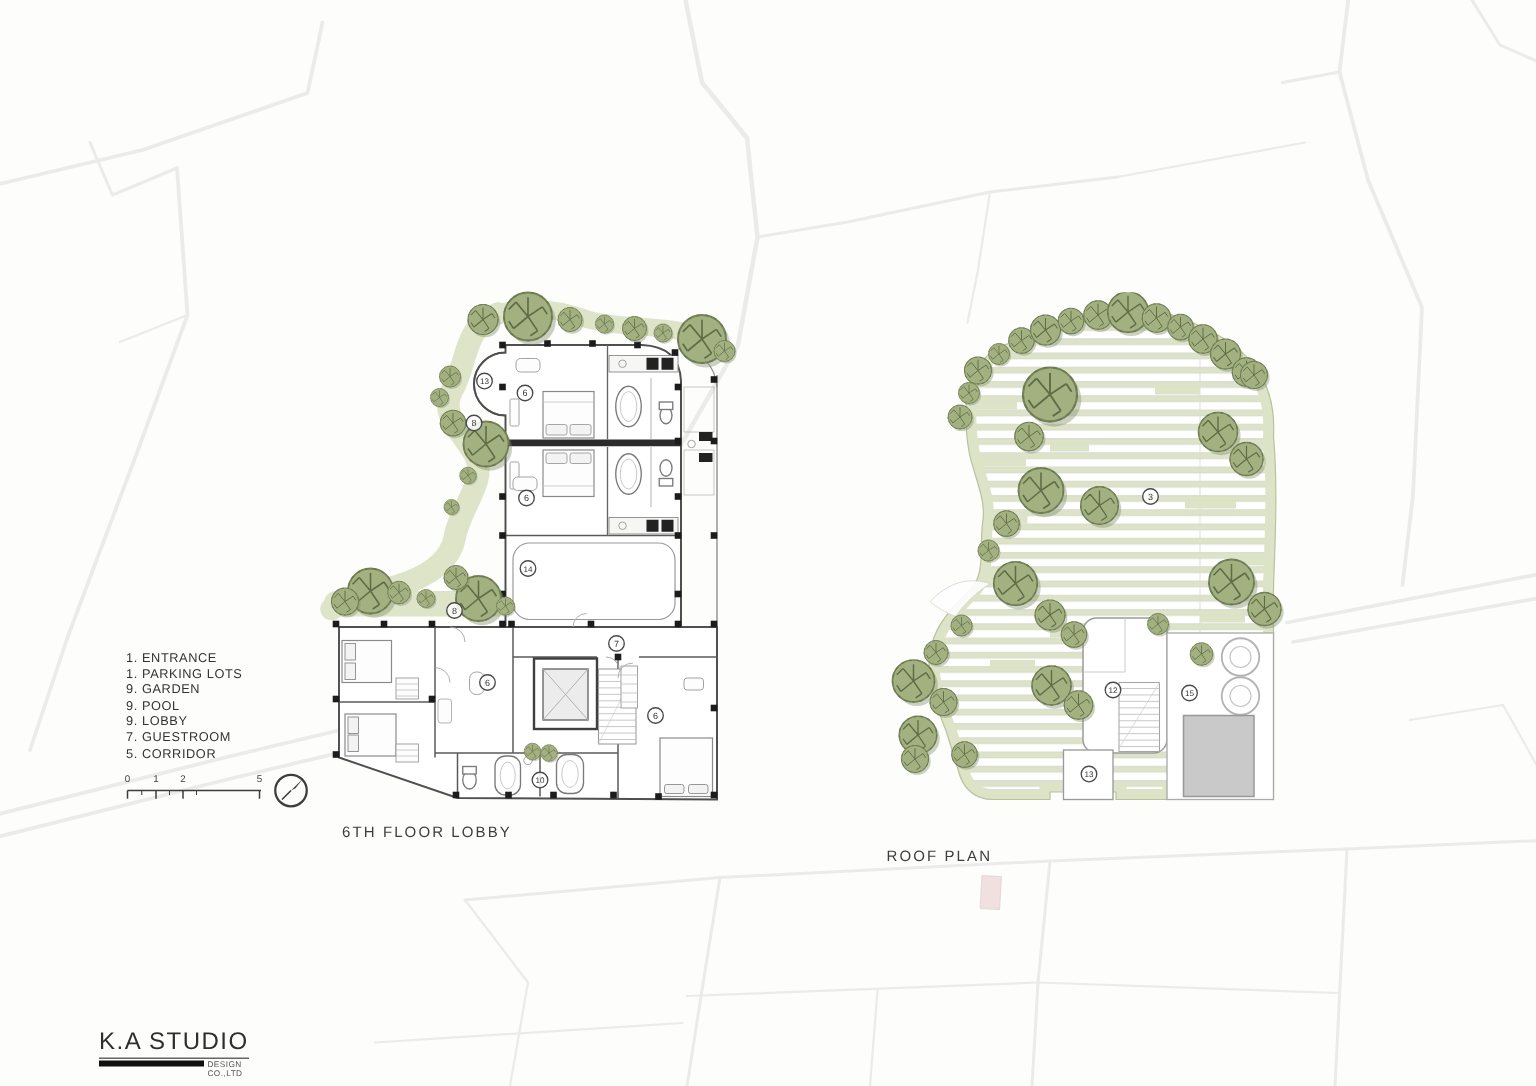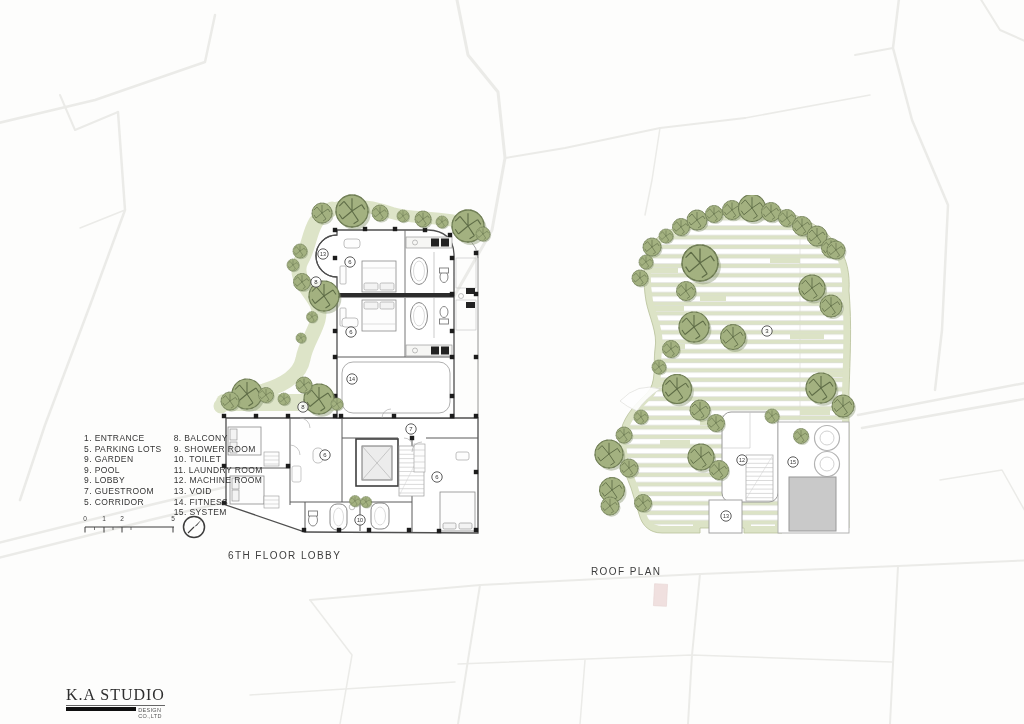--- a/index.html
+++ b/index.html
@@ -5,21 +5,21 @@
   html,body{margin:0;padding:0;background:#ffffff;}
   .sheet{position:relative;width:1024px;height:724px;background:#fdfdfc;overflow:hidden;
          font-family:"Liberation Sans",sans-serif;padding-left:24px;}
   .abs{position:absolute;}
   .plan-title{position:absolute;font-size:10px;letter-spacing:1.4px;color:#3d3d3d;white-space:nowrap;}
   .legend{position:absolute;left:84px;top:433px;display:flex;gap:12px;color:#333;}
   .legend-col{display:flex;flex-direction:column;}
   .legend-row{font-size:8.5px;line-height:10.6px;letter-spacing:0.4px;white-space:nowrap;}
   .logo{position:absolute;left:66px;top:686px;}
   .logo-name{font-size:16px;letter-spacing:1px;color:#2e2e2e;border-bottom:1.2px solid #666;
-             padding-bottom:1px;display:inline-block;font-family:Liberation Serif, serif;}
+             padding-bottom:1px;display:inline-block;}
   .logo-underrow{display:flex;align-items:flex-start;gap:2px;margin-top:1px;width:118px;}
   .logo-bar{width:74px;height:4px;background:#101010;}
   .logo-sub{font-size:5.5px;color:#555;letter-spacing:0.3px;padding-top:0;}
 </style>
 </head>
 <body>
 
 <div class="sheet">
 
   <svg class="abs" style="left:0;top:0" width="1024" height="724" viewBox="0 0 1024 724">
@@ -372,36 +372,26 @@
         <circle cx="793" cy="462" r="5.2" fill="rgba(255,255,255,0.85)" stroke="#4a4a4a" stroke-width="0.9"></circle>
         <text x="793" y="464.1" text-anchor="middle" font-size="5.4" fill="#333" font-family="&quot;Liberation Sans&quot;, sans-serif">15</text>
         <circle cx="726" cy="516" r="5.2" fill="rgba(255,255,255,0.85)" stroke="#4a4a4a" stroke-width="0.9"></circle>
         <text x="726" y="518.1" text-anchor="middle" font-size="5.4" fill="#333" font-family="&quot;Liberation Sans&quot;, sans-serif">13</text>
       </g>
   </svg>
 
   <div class="legend">
     <div class="legend-col">
         <div class="legend-row">1. ENTRANCE</div>
-        <div class="legend-row">5. PARKING LOTS</div>
+        <div class="legend-row">1. PARKING LOTS</div>
         <div class="legend-row">9. GARDEN</div>
         <div class="legend-row">9. POOL</div>
         <div class="legend-row">9. LOBBY</div>
         <div class="legend-row">7. GUESTROOM</div>
         <div class="legend-row">5. CORRIDOR</div>
-      </div>
-    <div class="legend-col">
-        <div class="legend-row">8. BALCONY</div>
-        <div class="legend-row">9. SHOWER ROOM</div>
-        <div class="legend-row">10. TOILET</div>
-        <div class="legend-row">11. LAUNDRY ROOM</div>
-        <div class="legend-row">12. MACHINE ROOM</div>
-        <div class="legend-row">13. VOID</div>
-        <div class="legend-row">14. FITNESS</div>
-        <div class="legend-row">15. SYSTEM</div>
       </div>
   </div>
 
   <svg class="abs" style="left:83px;top:512px" width="100" height="24" viewBox="0 0 100 24">
     <g id="scalebar-labels">
         <text x="2" y="9" text-anchor="middle" font-size="6.5" fill="#3d3d3d" font-family="&quot;Liberation Sans&quot;, sans-serif">0</text>
         <line x1="2" y1="15" x2="2" y2="20.5" stroke="#3d3d3d" stroke-width="1"></line>
         <text x="21" y="9" text-anchor="middle" font-size="6.5" fill="#3d3d3d" font-family="&quot;Liberation Sans&quot;, sans-serif">1</text>
         <line x1="21" y1="15" x2="21" y2="20.5" stroke="#3d3d3d" stroke-width="1"></line>
         <text x="39" y="9" text-anchor="middle" font-size="6.5" fill="#3d3d3d" font-family="&quot;Liberation Sans&quot;, sans-serif">2</text>

